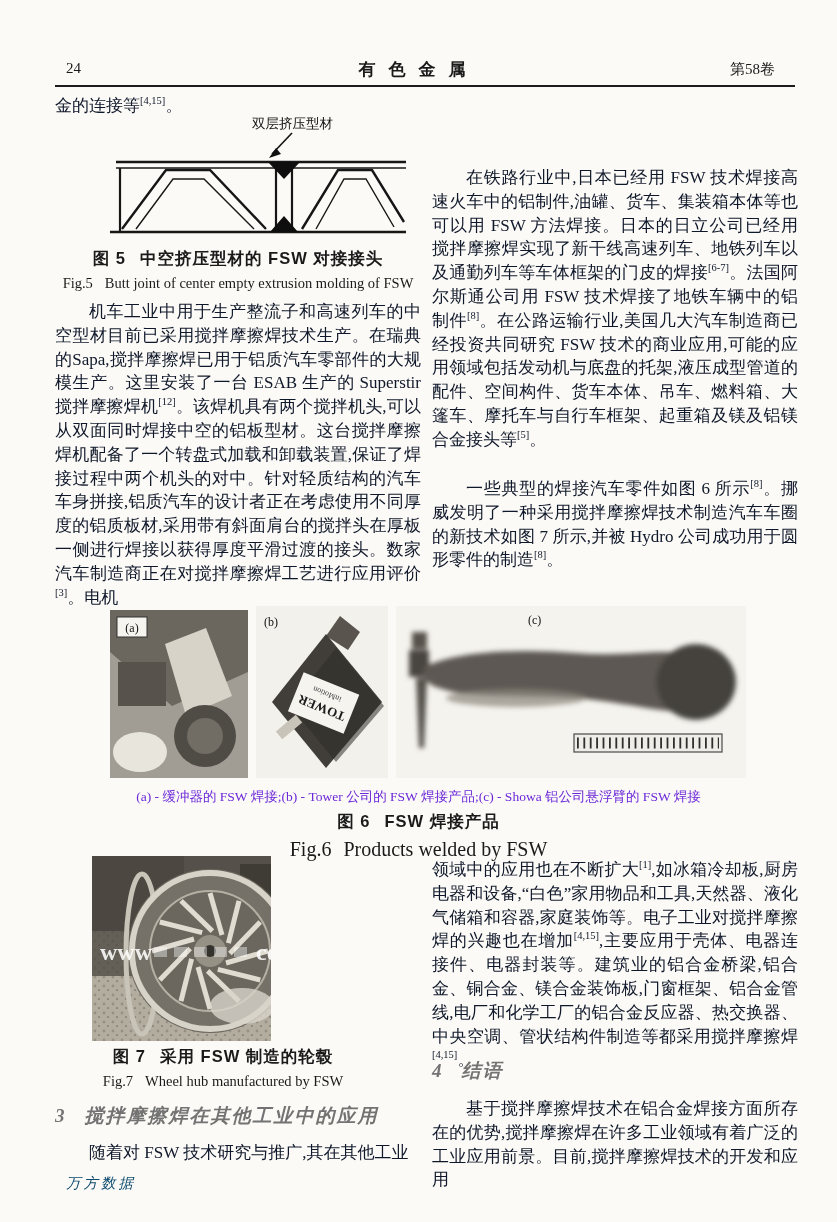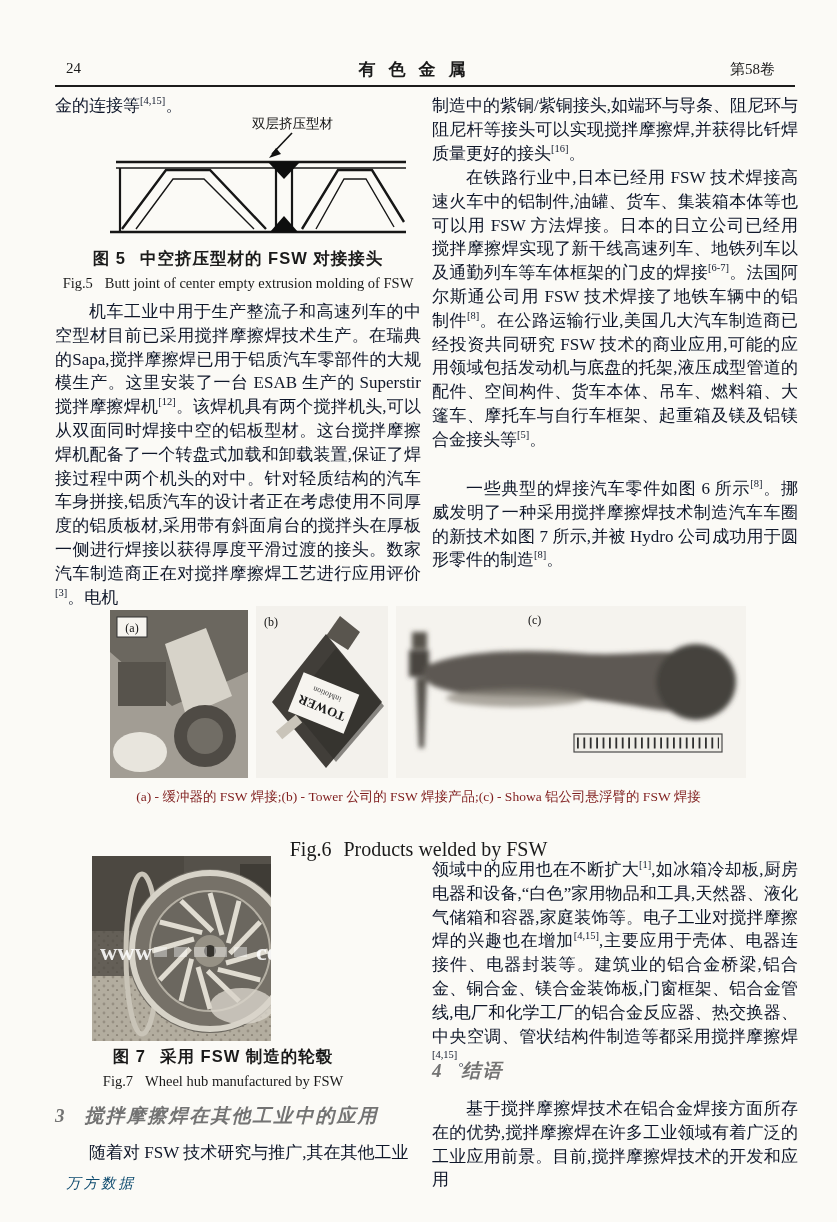--- a/index.html
+++ b/index.html
@@ -22,21 +22,21 @@
   .para sup{font-size:10.5px;line-height:0;}
   .indent{text-indent:2em;}
   .colL{left:55px;}
   .colR{left:432px;}
   
   .cap-zh{position:absolute;text-align:center;font-size:16.5px;font-weight:700;
     font-family:"Liberation Sans","DejaVu Sans",sans-serif;letter-spacing:1px;}
   .cap-zh .cap-label{margin-right:14px;}
   .cap-en{position:absolute;text-align:center;font-size:20px;}
   .cap-en .cap-label{margin-right:12px;}
-  .fig-note{position:absolute;left:40px;width:757px;text-align:center;font-size:13.5px;color:#7f1d1d;}
+  .fig-note{position:absolute;left:40px;width:757px;text-align:center;font-size:13.5px;color:#6d28d9;}
   .sec-heading{position:absolute;font-size:19px;font-style:italic;font-weight:600;
     letter-spacing:2px;color:#737373;}
   .sec-heading .sec-num{margin-right:18px;font-style:italic;}
   .scan-mark{position:absolute;left:66px;top:1174px;font-size:14.5px;color:#0c4a6e;
     letter-spacing:3px;font-style:italic;}
   
   .figwrap{position:absolute;}
   .photo{position:absolute;overflow:hidden;}
   svg text{font-family:"Liberation Serif","DejaVu Serif",serif;}
 </style>
@@ -132,20 +132,23 @@
           <ellipse cx="120" cy="92" rx="70" ry="9" fill="#8b867c" opacity="0.7"></ellipse>
         </g>
         <g>
           <rect x="178" y="128" width="148" height="18" fill="#efede7" stroke="#4a4a4a" stroke-width="1.2"></rect>
           <line x1="181" y1="137" x2="323" y2="137" stroke="#2f2f2f" stroke-width="11" stroke-dasharray="1.8 4.6"></line>
         </g>
       </svg>
     </div>
   </div>
   <div class="fig-note" style="top:788px;">(a) - 缓冲器的 FSW 焊接;(b) - Tower 公司的 FSW 焊接产品;(c) - Showa 铝公司悬浮臂的 FSW 焊接</div>
+  <div class="cap-zh" style="left:0;top:811px;width:837px;">
+    <span class="cap-label">图 6</span><span>FSW 焊接产品</span>
+  </div>
   <div class="cap-en" style="left:0;top:838px;width:837px;">
     <span class="cap-label">Fig.6</span><span>Products welded by FSW</span>
   </div>
 
   <div class="figwrap photo" style="left:92px;top:856px;width:179px;height:185px;">
     <svg width="220" height="185" viewBox="0 0 220 185">
       <defs>
         <pattern id="gravel" width="9" height="9" patternUnits="userSpaceOnUse">
           <rect width="9" height="9" fill="#b3ad9f"></rect>
           <circle cx="3" cy="4" r="1.4" fill="#968f82"></circle>
@@ -191,21 +194,20 @@
     <span class="cap-label">Fig.7</span><span>Wheel hub manufactured by FSW</span>
   </div>
 
   <div class="sec-heading" style="left:55px;top:1103px;">
     <span class="sec-num">3</span><span>搅拌摩擦焊在其他工业中的应用</span>
   </div>
   <div class="para colL indent" style="top:1141px;">随着对 FSW 技术研究与推广,其在其他工业</div>
 
   <div class="scan-mark">万方数据</div>
 
-  <div class="para colR" style="top:94px;">制造中的紫铜/紫铜接头,如端环与导条、阻尼环与阻尼杆等接头可以实现搅拌摩擦焊,并获得比钎焊质量更好的接头<sup>[16]</sup>。</div>
   <div class="para colR indent" style="top:166px;">在铁路行业中,日本已经用 FSW 技术焊接高速火车中的铝制件,油罐、货车、集装箱本体等也可以用 FSW 方法焊接。日本的日立公司已经用搅拌摩擦焊实现了新干线高速列车、地铁列车以及通勤列车等车体框架的门皮的焊接<sup>[6-7]</sup>。法国阿尔斯通公司用 FSW 技术焊接了地铁车辆中的铝制件<sup>[8]</sup>。在公路运输行业,美国几大汽车制造商已经投资共同研究 FSW 技术的商业应用,可能的应用领域包括发动机与底盘的托架,液压成型管道的配件、空间构件、货车本体、吊车、燃料箱、大篷车、摩托车与自行车框架、起重箱及镁及铝镁合金接头等<sup>[5]</sup>。</div>
   <div class="para colR indent" style="top:477px;">一些典型的焊接汽车零件如图 6 所示<sup>[8]</sup>。挪威发明了一种采用搅拌摩擦焊技术制造汽车车圈的新技术如图 7 所示,并被 Hydro 公司成功用于圆形零件的制造<sup>[8]</sup>。</div>
   <div class="para colR" style="top:858px;">领域中的应用也在不断扩大<sup>[1]</sup>,如冰箱冷却板,厨房电器和设备,“白色”家用物品和工具,天然器、液化气储箱和容器,家庭装饰等。电子工业对搅拌摩擦焊的兴趣也在增加<sup>[4,15]</sup>,主要应用于壳体、电器连接件、电器封装等。建筑业的铝合金桥梁,铝合金、铜合金、镁合金装饰板,门窗框架、铝合金管线,电厂和化学工厂的铝合金反应器、热交换器、中央空调、管状结构件制造等都采用搅拌摩擦焊<sup>[4,15]</sup>。</div>
 
   <div class="sec-heading" style="left:432px;top:1058px;">
     <span class="sec-num">4</span><span>结语</span>
   </div>
   <div class="para colR indent" style="top:1097px;">基于搅拌摩擦焊技术在铝合金焊接方面所存在的优势,搅拌摩擦焊在许多工业领域有着广泛的工业应用前景。目前,搅拌摩擦焊技术的开发和应用</div>
 
 </div>

